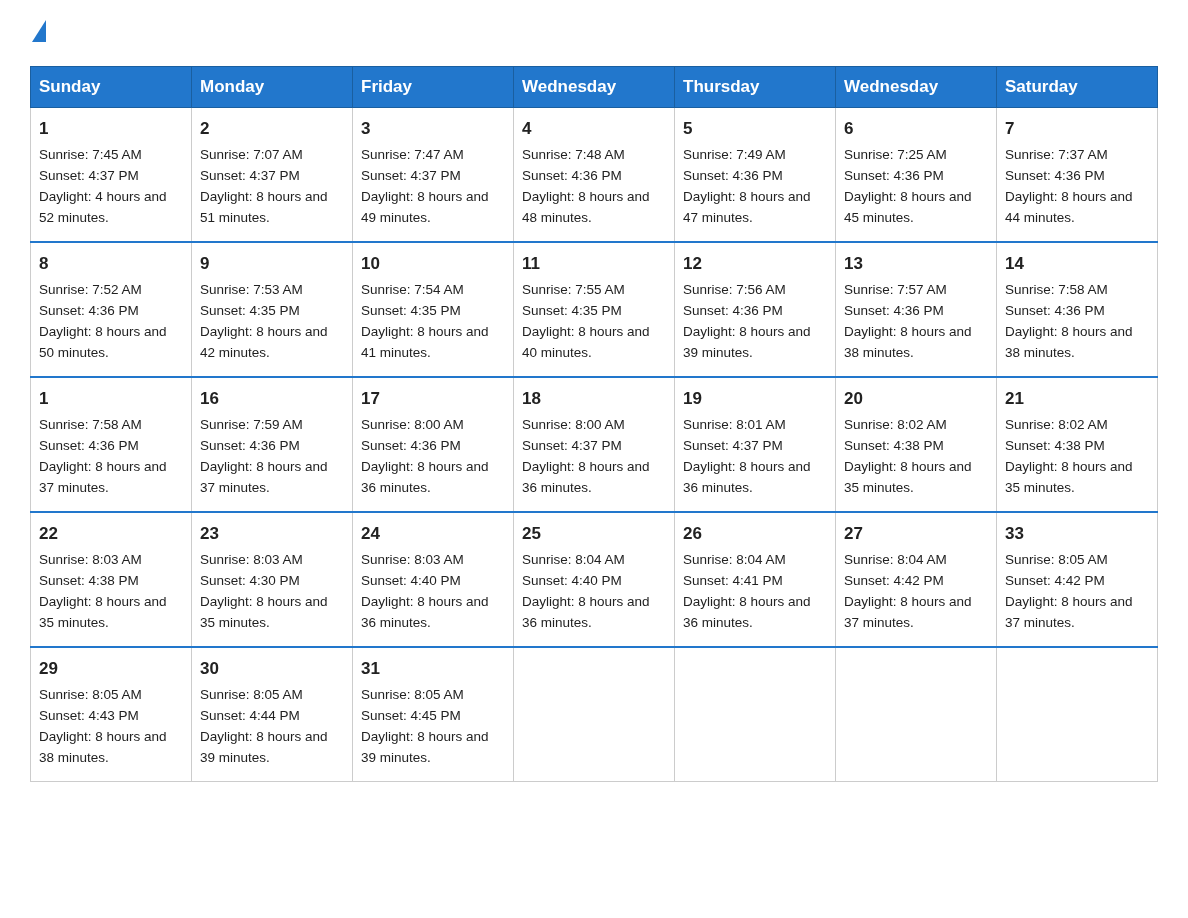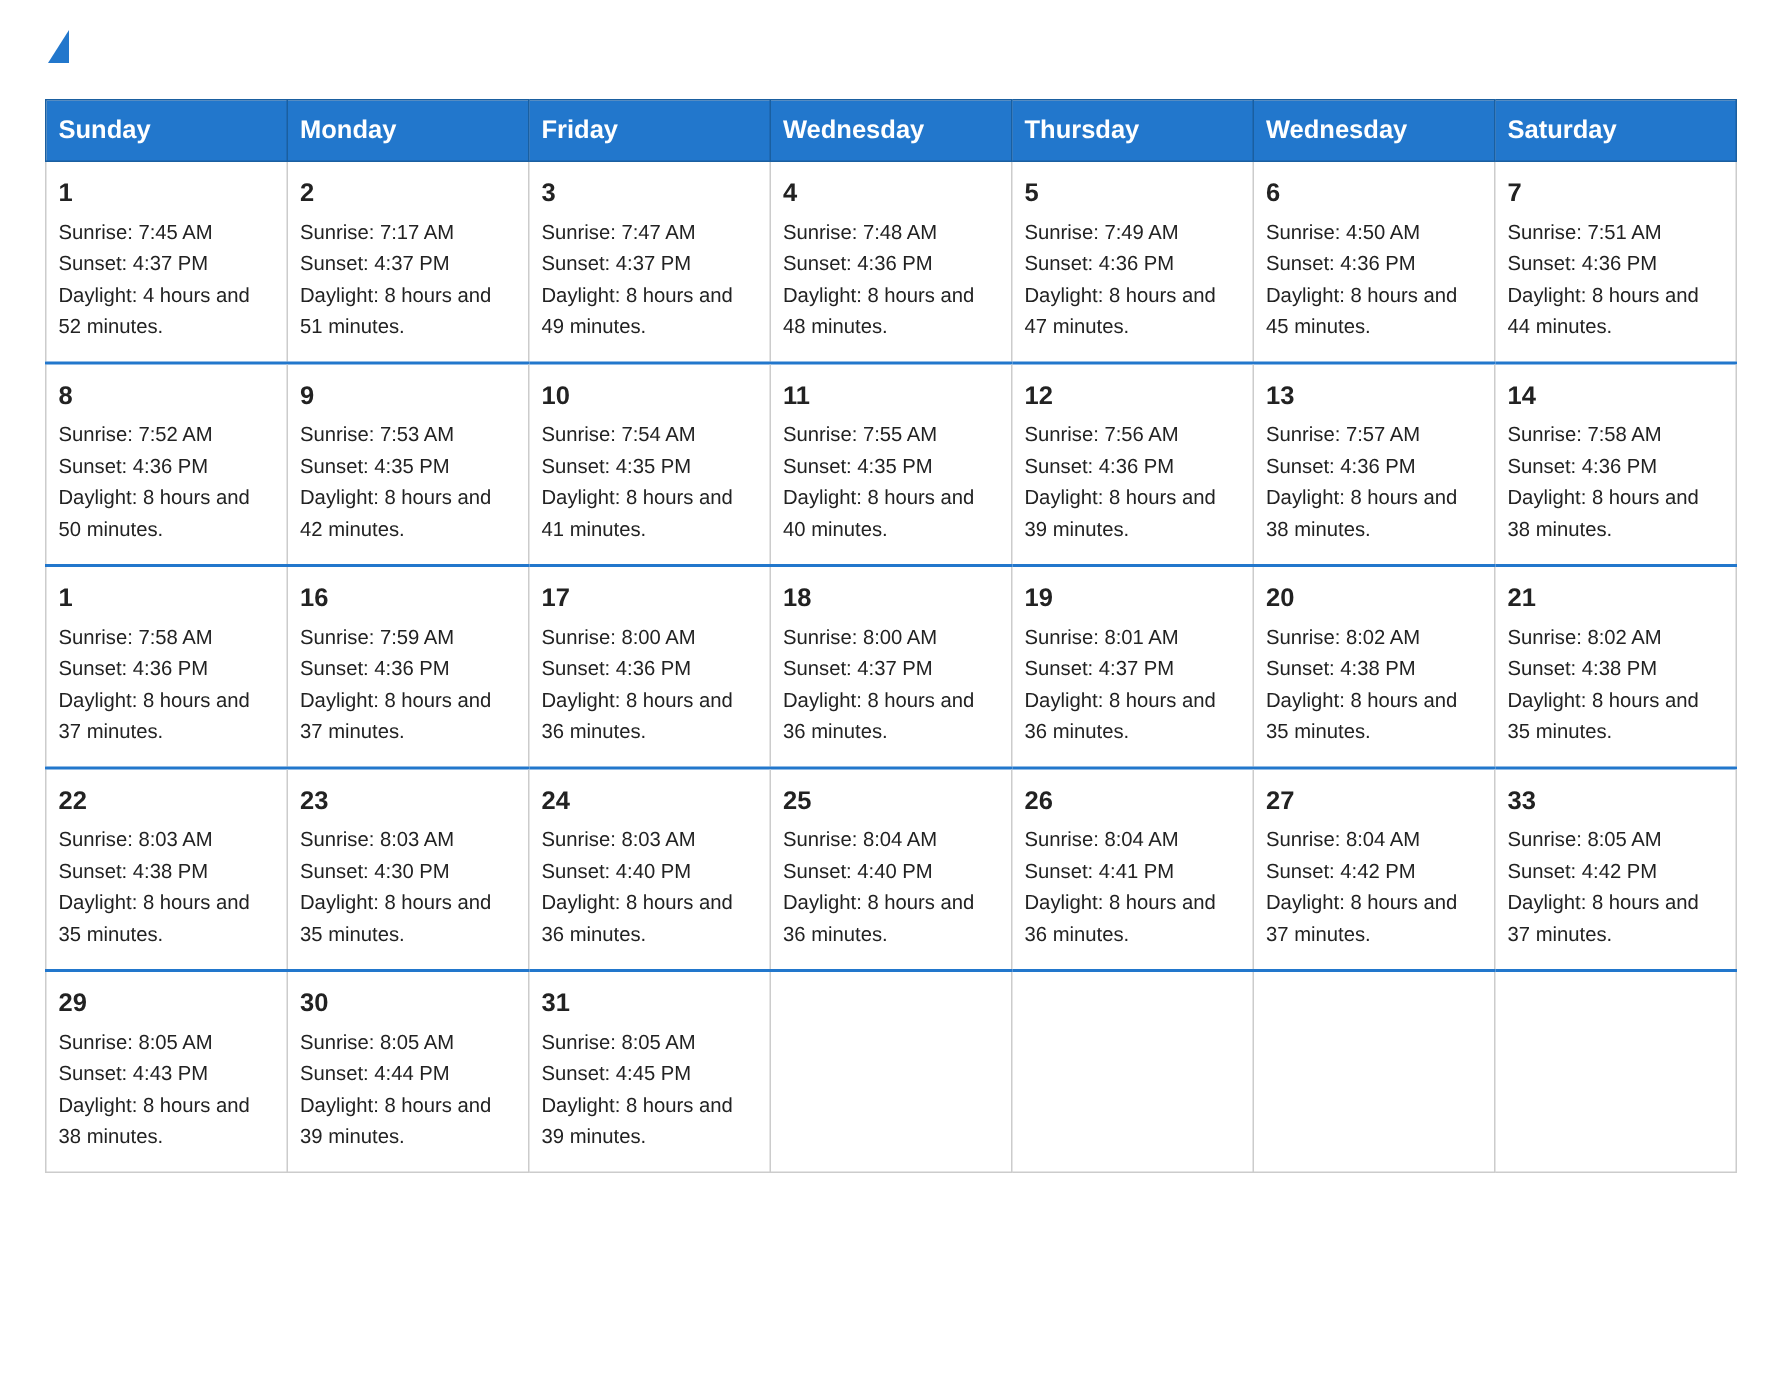--- a/index.html
+++ b/index.html
@@ -116,26 +116,26 @@
         <th>Friday</th>
         <th>Wednesday</th>
         <th>Thursday</th>
         <th>Wednesday</th>
         <th>Saturday</th>
       </tr>
   </thead>
   <tbody>
   <tr>
         <td><span class="day-num">1</span><span>Sunrise: 7:45 AM</span><br><span>Sunset: 4:37 PM</span><br><span>Daylight: 4 hours and 52 minutes.</span></td>
-        <td><span class="day-num">2</span><span>Sunrise: 7:17 AM</span><br><span>Sunset: 4:37 PM</span><br><span>Daylight: 8 hours and 51 minutes.</span></td>
+        <td><span class="day-num">2</span><span>Sunrise: 7:07 AM</span><br><span>Sunset: 4:37 PM</span><br><span>Daylight: 8 hours and 51 minutes.</span></td>
         <td><span class="day-num">3</span><span>Sunrise: 7:47 AM</span><br><span>Sunset: 4:37 PM</span><br><span>Daylight: 8 hours and 49 minutes.</span></td>
         <td><span class="day-num">4</span><span>Sunrise: 7:48 AM</span><br><span>Sunset: 4:36 PM</span><br><span>Daylight: 8 hours and 48 minutes.</span></td>
         <td><span class="day-num">5</span><span>Sunrise: 7:49 AM</span><br><span>Sunset: 4:36 PM</span><br><span>Daylight: 8 hours and 47 minutes.</span></td>
-        <td><span class="day-num">6</span><span>Sunrise: 4:50 AM</span><br><span>Sunset: 4:36 PM</span><br><span>Daylight: 8 hours and 45 minutes.</span></td>
-        <td><span class="day-num">7</span><span>Sunrise: 7:51 AM</span><br><span>Sunset: 4:36 PM</span><br><span>Daylight: 8 hours and 44 minutes.</span></td>
+        <td><span class="day-num">6</span><span>Sunrise: 7:25 AM</span><br><span>Sunset: 4:36 PM</span><br><span>Daylight: 8 hours and 45 minutes.</span></td>
+        <td><span class="day-num">7</span><span>Sunrise: 7:37 AM</span><br><span>Sunset: 4:36 PM</span><br><span>Daylight: 8 hours and 44 minutes.</span></td>
       </tr>
       <tr>
         <td><span class="day-num">8</span><span>Sunrise: 7:52 AM</span><br><span>Sunset: 4:36 PM</span><br><span>Daylight: 8 hours and 50 minutes.</span></td>
         <td><span class="day-num">9</span><span>Sunrise: 7:53 AM</span><br><span>Sunset: 4:35 PM</span><br><span>Daylight: 8 hours and 42 minutes.</span></td>
         <td><span class="day-num">10</span><span>Sunrise: 7:54 AM</span><br><span>Sunset: 4:35 PM</span><br><span>Daylight: 8 hours and 41 minutes.</span></td>
         <td><span class="day-num">11</span><span>Sunrise: 7:55 AM</span><br><span>Sunset: 4:35 PM</span><br><span>Daylight: 8 hours and 40 minutes.</span></td>
         <td><span class="day-num">12</span><span>Sunrise: 7:56 AM</span><br><span>Sunset: 4:36 PM</span><br><span>Daylight: 8 hours and 39 minutes.</span></td>
         <td><span class="day-num">13</span><span>Sunrise: 7:57 AM</span><br><span>Sunset: 4:36 PM</span><br><span>Daylight: 8 hours and 38 minutes.</span></td>
         <td><span class="day-num">14</span><span>Sunrise: 7:58 AM</span><br><span>Sunset: 4:36 PM</span><br><span>Daylight: 8 hours and 38 minutes.</span></td>
       </tr>

